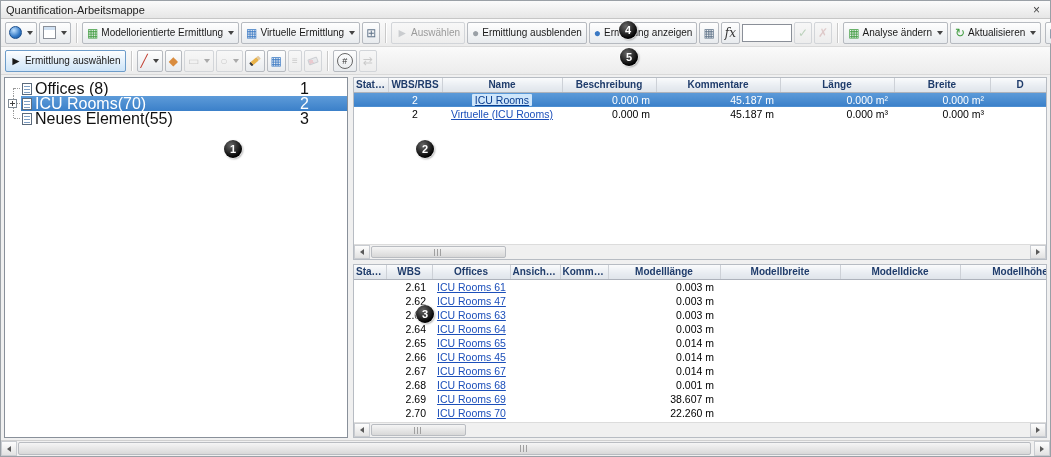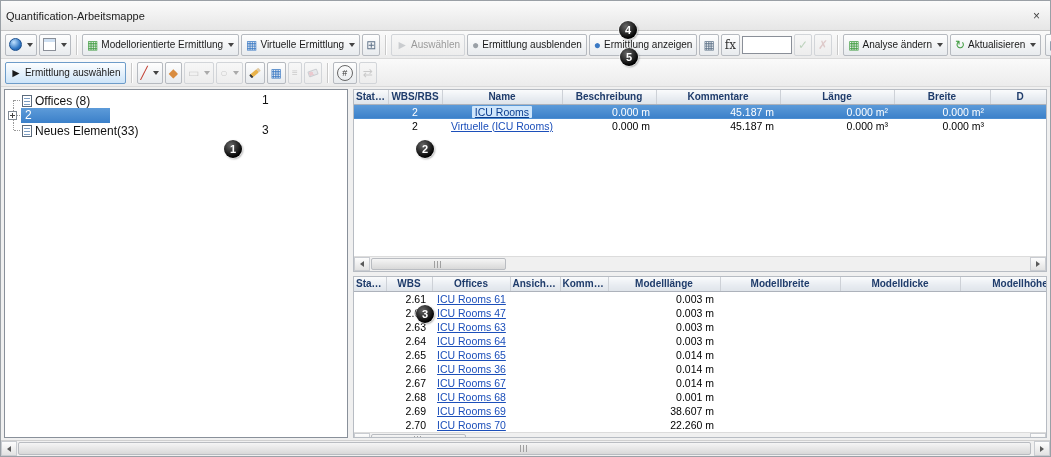--- a/index.html
+++ b/index.html
@@ -1,21 +1,21 @@
 <!DOCTYPE html>
 <html><head>
 <meta charset="utf-8">
 <style>
   * { margin:0; padding:0; box-sizing:border-box; }
   html,body { width:1051px; height:457px; }
   body { font-family:"Liberation Sans", sans-serif; background:#f0f0f0; position:relative; overflow:hidden; font-size:11px; color:#111; }
   .window { position:absolute; inset:0; border:1px solid #9aa0a6; background:#f0f0f0; display:flex; flex-direction:column; }
 
   
-  .titlebar { height:30px; flex:none; background:linear-gradient(#fbfbfb,#e6e6e6); border-bottom:1px solid #c6c6c6; display:flex; align-items:center; padding:0 5px; }
+  .titlebar { height:18px; flex:none; background:linear-gradient(#fbfbfb,#e6e6e6); border-bottom:1px solid #c6c6c6; display:flex; align-items:center; padding:0 5px; }
   .titlebar .title { flex:1; font-size:11px; color:#222; }
   .close-btn { width:17px; height:14px; display:flex; align-items:center; justify-content:center; font-size:12px; color:#444; }
 
   
   .toolbar { flex:none; display:flex; align-items:center; gap:2px; padding:2px 4px; background:linear-gradient(#fafafa,#ececec); border-bottom:1px solid #d9d9d9; font-size:10px; }
   .tb1 { height:28px; } .tb2 { height:28px; }
   .tb-btn { display:inline-flex; align-items:center; gap:3px; height:22px; padding:0 4px; border:1px solid #b6bac0; border-radius:2px; background:linear-gradient(#fefefe,#e8ebee); white-space:nowrap; color:#1a1a1a; flex:none; }
   .tb-btn.icon-only { padding:0 3px; }
   .tb-btn.disabled { color:#9b9b9b; border-color:#d2d5d9; background:linear-gradient(#f7f7f7,#ededed); }
   .tb-btn.disabled .glyph, .tb-btn.disabled .icon-shape { opacity:.45; }
@@ -23,42 +23,42 @@
   .tb-sep { width:1px; height:20px; background:#c9c9c9; box-shadow:1px 0 0 #fff; margin:0 3px; flex:none; }
   .dd-arrow { width:0; height:0; border-left:3px solid transparent; border-right:3px solid transparent; border-top:4px solid #444; margin-left:2px; flex:none; }
   .tb-btn.disabled .dd-arrow { border-top-color:#aaa; }
   .glyph { font-size:12px; line-height:1; flex:none; }
   .glyph.small { font-size:10px; }
   .c-green { color:#3f9c3f; } .c-blue { color:#3a79c4; } .c-steel { color:#5f7389; }
   .c-gray { color:#9aa0a6; } .c-red { color:#c0392b; } .c-orange { color:#d98c3f; }
   .c-check { color:#7fae7f; } .c-cross { color:#c79a9a; } .c-black { color:#1a1a1a; }
   .sphere-icon { width:13px; height:13px; border-radius:50%; background:radial-gradient(circle at 35% 30%, #bfe1ff, #2f76c4 62%, #1b4f8e); border:1px solid #1b4f8e; flex:none; }
   .panel-icon { width:13px; height:13px; background:#fff; border:1px solid #8a8f98; box-shadow:inset 0 3px 0 #cfe0f2; flex:none; }
-  .fx-glyph { font-family:"DejaVu Serif", serif; font-size:12px; color:#333; }
+  .fx-glyph { font-family:"DejaVu Serif", serif; font-style:italic; font-size:12px; color:#333; }
   .formula-input { flex:0 1 128px; min-width:50px; height:18px; border:1px solid #8a8f98; background:#fff; font-family:"Liberation Sans",sans-serif; font-size:10px; padding:0 3px; }
   .spacer { flex:1 1 0; min-width:0; }
   .pencil-icon { width:12px; height:4px; background:linear-gradient(90deg,#3f3f3f 0 2px,#e8b24a 2px 9px,#e2c9a0 9px); transform:rotate(-40deg); border-radius:1px; flex:none; }
   .eraser-icon { width:10px; height:6px; background:linear-gradient(90deg,#e29aa6 0 4px,#d8dbe2 4px); border:1px solid #9aa0aa; border-radius:1px; transform:rotate(-20deg); flex:none; }
   .funnel-wrap { width:11px; height:11px; position:relative; flex:none; }
   .funnel-wrap::before { content:""; position:absolute; left:0; top:0; width:0; height:0; border-left:5px solid transparent; border-right:5px solid transparent; border-top:6px solid #4f81bd; }
   .funnel-wrap::after { content:""; position:absolute; left:4px; top:5px; width:2px; height:5px; background:#4f81bd; }
   .circle-glyph { width:16px; height:16px; border:1px solid #666; border-radius:50%; display:flex; align-items:center; justify-content:center; font-size:9px; color:#333; flex:none; }
 
   
   .main { flex:1; display:flex; padding:2px 3px; min-height:0; }
   .left-panel { width:344px; flex:none; background:#fff; border:1px solid #89909a; overflow:hidden; }
   .splitter { width:5px; flex:none; }
   .right-panel { flex:1; min-width:0; display:flex; flex-direction:column; }
   .upper-section { height:183px; flex:none; background:#fff; border:1px solid #b7bcc3; display:flex; flex-direction:column; overflow:hidden; }
   .hsplit { height:4px; flex:none; }
   .lower-section { flex:1; background:#fff; border:1px solid #b7bcc3; display:flex; flex-direction:column; overflow:hidden; min-height:0; }
   .fill { flex:1; background:#fff; }
 
   
-  #tree-list { padding:3px 0 0 2px; font-size:12px; }
+  #tree-list { padding:3px 0 0 2px; font-size:16px;text-align:center; }
   .tree-row { display:flex; align-items:stretch; height:15px; }
   .connector { width:14px; flex:none; position:relative; }
   .connector::before { content:""; position:absolute; left:6px; top:0; bottom:0; border-left:1px dotted #9a9a9a; }
   .connector.first::before { top:7px; }
   .connector.last::before { bottom:8px; }
   .connector::after { content:""; position:absolute; left:7px; top:7px; width:6px; border-top:1px dotted #9a9a9a; }
   .expand-box { position:absolute; left:1px; top:3px; width:9px; height:9px; background:
       linear-gradient(#444,#444) center/5px 1px no-repeat,
       linear-gradient(#444,#444) center/1px 5px no-repeat, #fff;
       border:1px solid #808a94; z-index:2; }
@@ -221,27 +221,31 @@
             <div class="tree-row-body">
               <span class="page-icon"></span>
               <span class="tree-label">Offices (8)</span>
             </div>
             <span class="tree-index">1</span>
           </div>
           <div class="tree-row selected">
             <span class="connector">
               <span class="expand-box"></span>
             </span>
+            <div class="tree-row-body">
+              <span class="page-icon"></span>
+              <span class="tree-label">ICU Rooms(70)</span>
+            </div>
             <span class="tree-index">2</span>
           </div>
           <div class="tree-row">
             <span class="connector last"></span>
             <div class="tree-row-body">
               <span class="page-icon"></span>
-              <span class="tree-label">Neues Element(33)</span>
+              <span class="tree-label">Neues Element(55)</span>
             </div>
             <span class="tree-index">3</span>
           </div>
         </div>
     </div>
     <div class="splitter"></div>
     <div class="right-panel">
 
       <div class="upper-section">
         <table class="grid" id="upper-table" style="width:696px">
@@ -386,21 +390,21 @@
                 <td></td>
                 <td></td>
                 <td class="num">0.014 m</td>
                 <td class="num"></td>
                 <td class="num"></td>
                 <td class="num"></td>
               </tr>
               <tr>
                 <td class="ctr"></td>
                 <td class="num">2.66</td>
-                <td><span class="link">ICU Rooms 36</span></td>
+                <td><span class="link">ICU Rooms 45</span></td>
                 <td></td>
                 <td></td>
                 <td class="num">0.014 m</td>
                 <td class="num"></td>
                 <td class="num"></td>
                 <td class="num"></td>
               </tr>
               <tr>
                 <td class="ctr"></td>
                 <td class="num">2.67</td>

